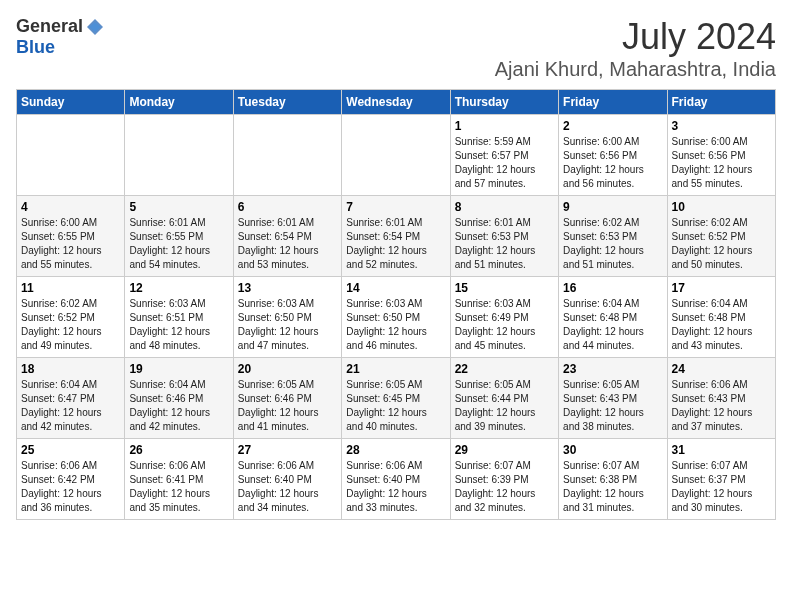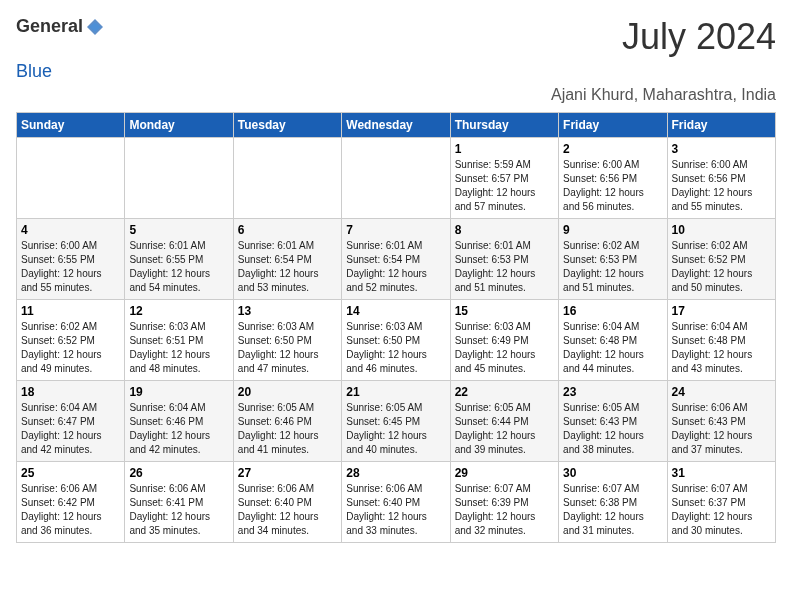--- a/index.html
+++ b/index.html
@@ -13,53 +13,51 @@
     .header {
       display: flex;
       justify-content: space-between;
       align-items: flex-start;
       margin-bottom: 8px;
     }
     .logo {
       display: flex;
       flex-direction: column;
       align-items: flex-start;
-      gap: 24px;
     }
     .logo-text {
       display: flex;
       align-items: center;
     }
     .logo-general {
       font-size: 18px;
       font-weight: bold;
       color: #333;
     }
     .logo-blue {
       font-size: 18px;
-      font-weight: normal;
+      font-weight: bold;
       color: #1a5fb4;
     }
     .logo-icon {
       width: 20px;
       height: 20px;
       margin-left: 2px;
     }
     .title-block {
       text-align: right;
     }
     .month-title {
       font-size: 36px;
       color: #333;
       font-weight: normal;
     }
     .location-title {
-      font-size: 16px;
+      font-size: 20px;
       color: #555;
-      margin-top: 28px;
     }
     .calendar {
       width: 100%;
       border-collapse: collapse;
       font-size: 11px;
     }
     .calendar th {
       background: #1a5fb4;
       color: #fff;
       padding: 5px 4px;

